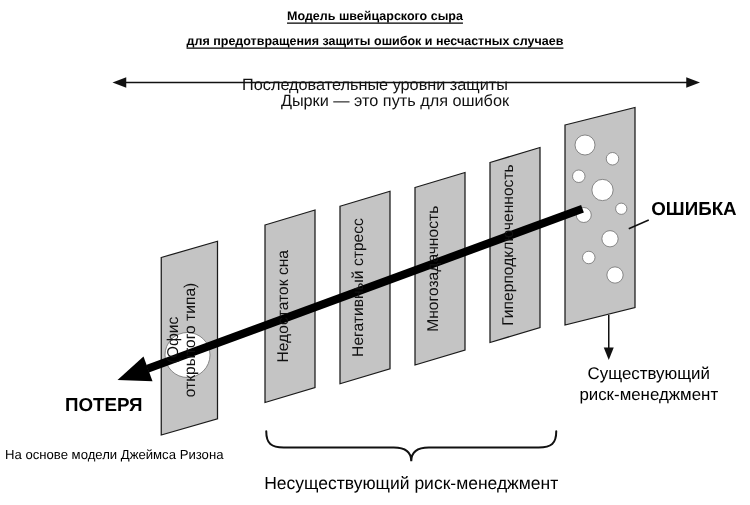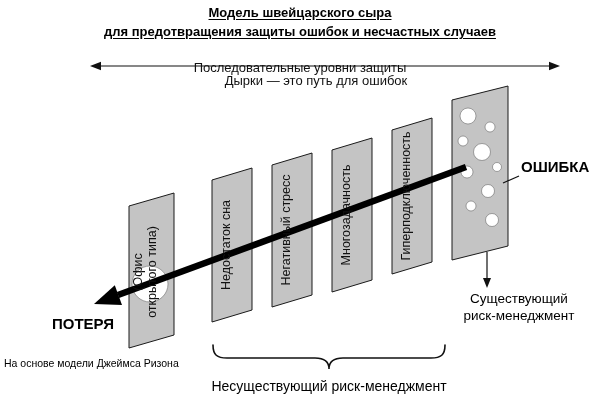--- a/index.html
+++ b/index.html
@@ -2,21 +2,21 @@
 <html><head>
 <meta charset="utf-8">
 <style>
   html,body { margin:0; padding:0; background:#fff; }
   .stage {
     position:relative; width:600px; height:404px; background:#fff;
     font-family:"Liberation Sans", sans-serif; overflow:hidden;
   }
   .title { position:absolute; top:3px; left:0; width:600px; text-align:center; line-height:18px; }
   .title-line span {
-    font-size:13px; font-weight:bold; color:#000;
+    font-size:10px; font-weight:bold; color:#000;
     text-decoration:underline; text-underline-offset:2px;
   }
   .caption { position:absolute; left:0; width:600px; text-align:center; font-size:13px; color:#111; }
   .caption-levels { top:60px; }
   .caption-holes  { top:73px;margin-left:16px; }
   svg.diagram { position:absolute; left:0; top:0; }
   .slice { stroke:#1a1a1a; stroke-width:1; }
   .hole { fill:#ffffff; stroke:#6a6a6a; stroke-width:0.6; }
   .thin { stroke:#111; stroke-width:1.2; }
   .slice-label { font:12.5px "Liberation Sans", sans-serif; fill:#111; text-anchor:middle; }

